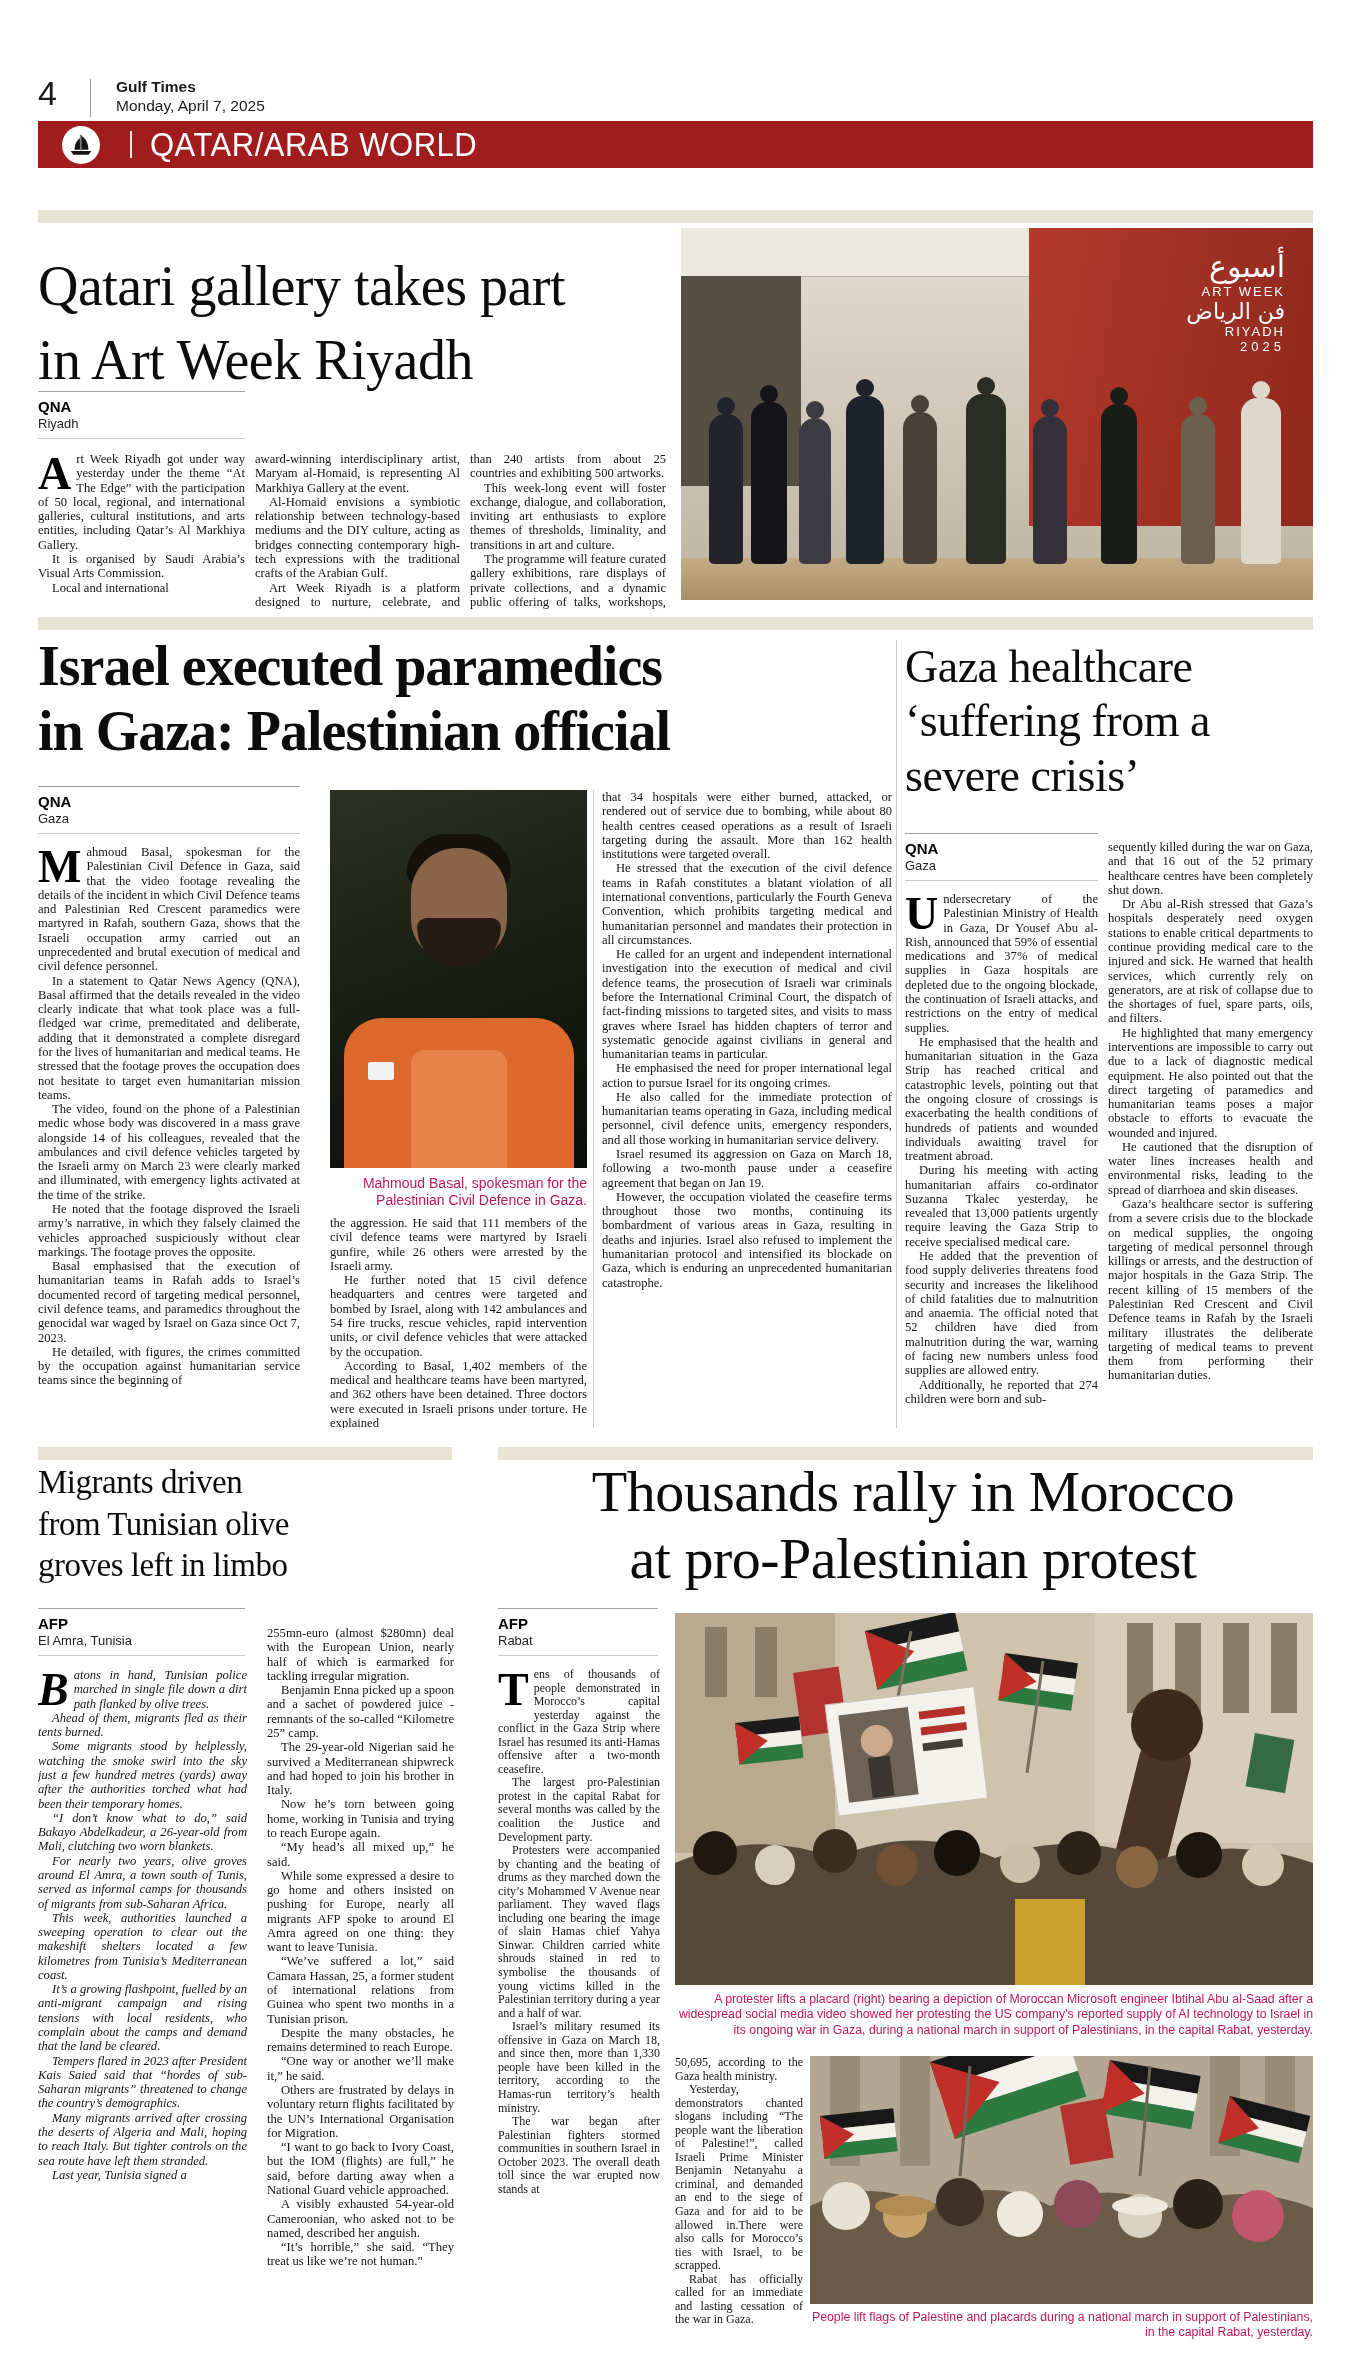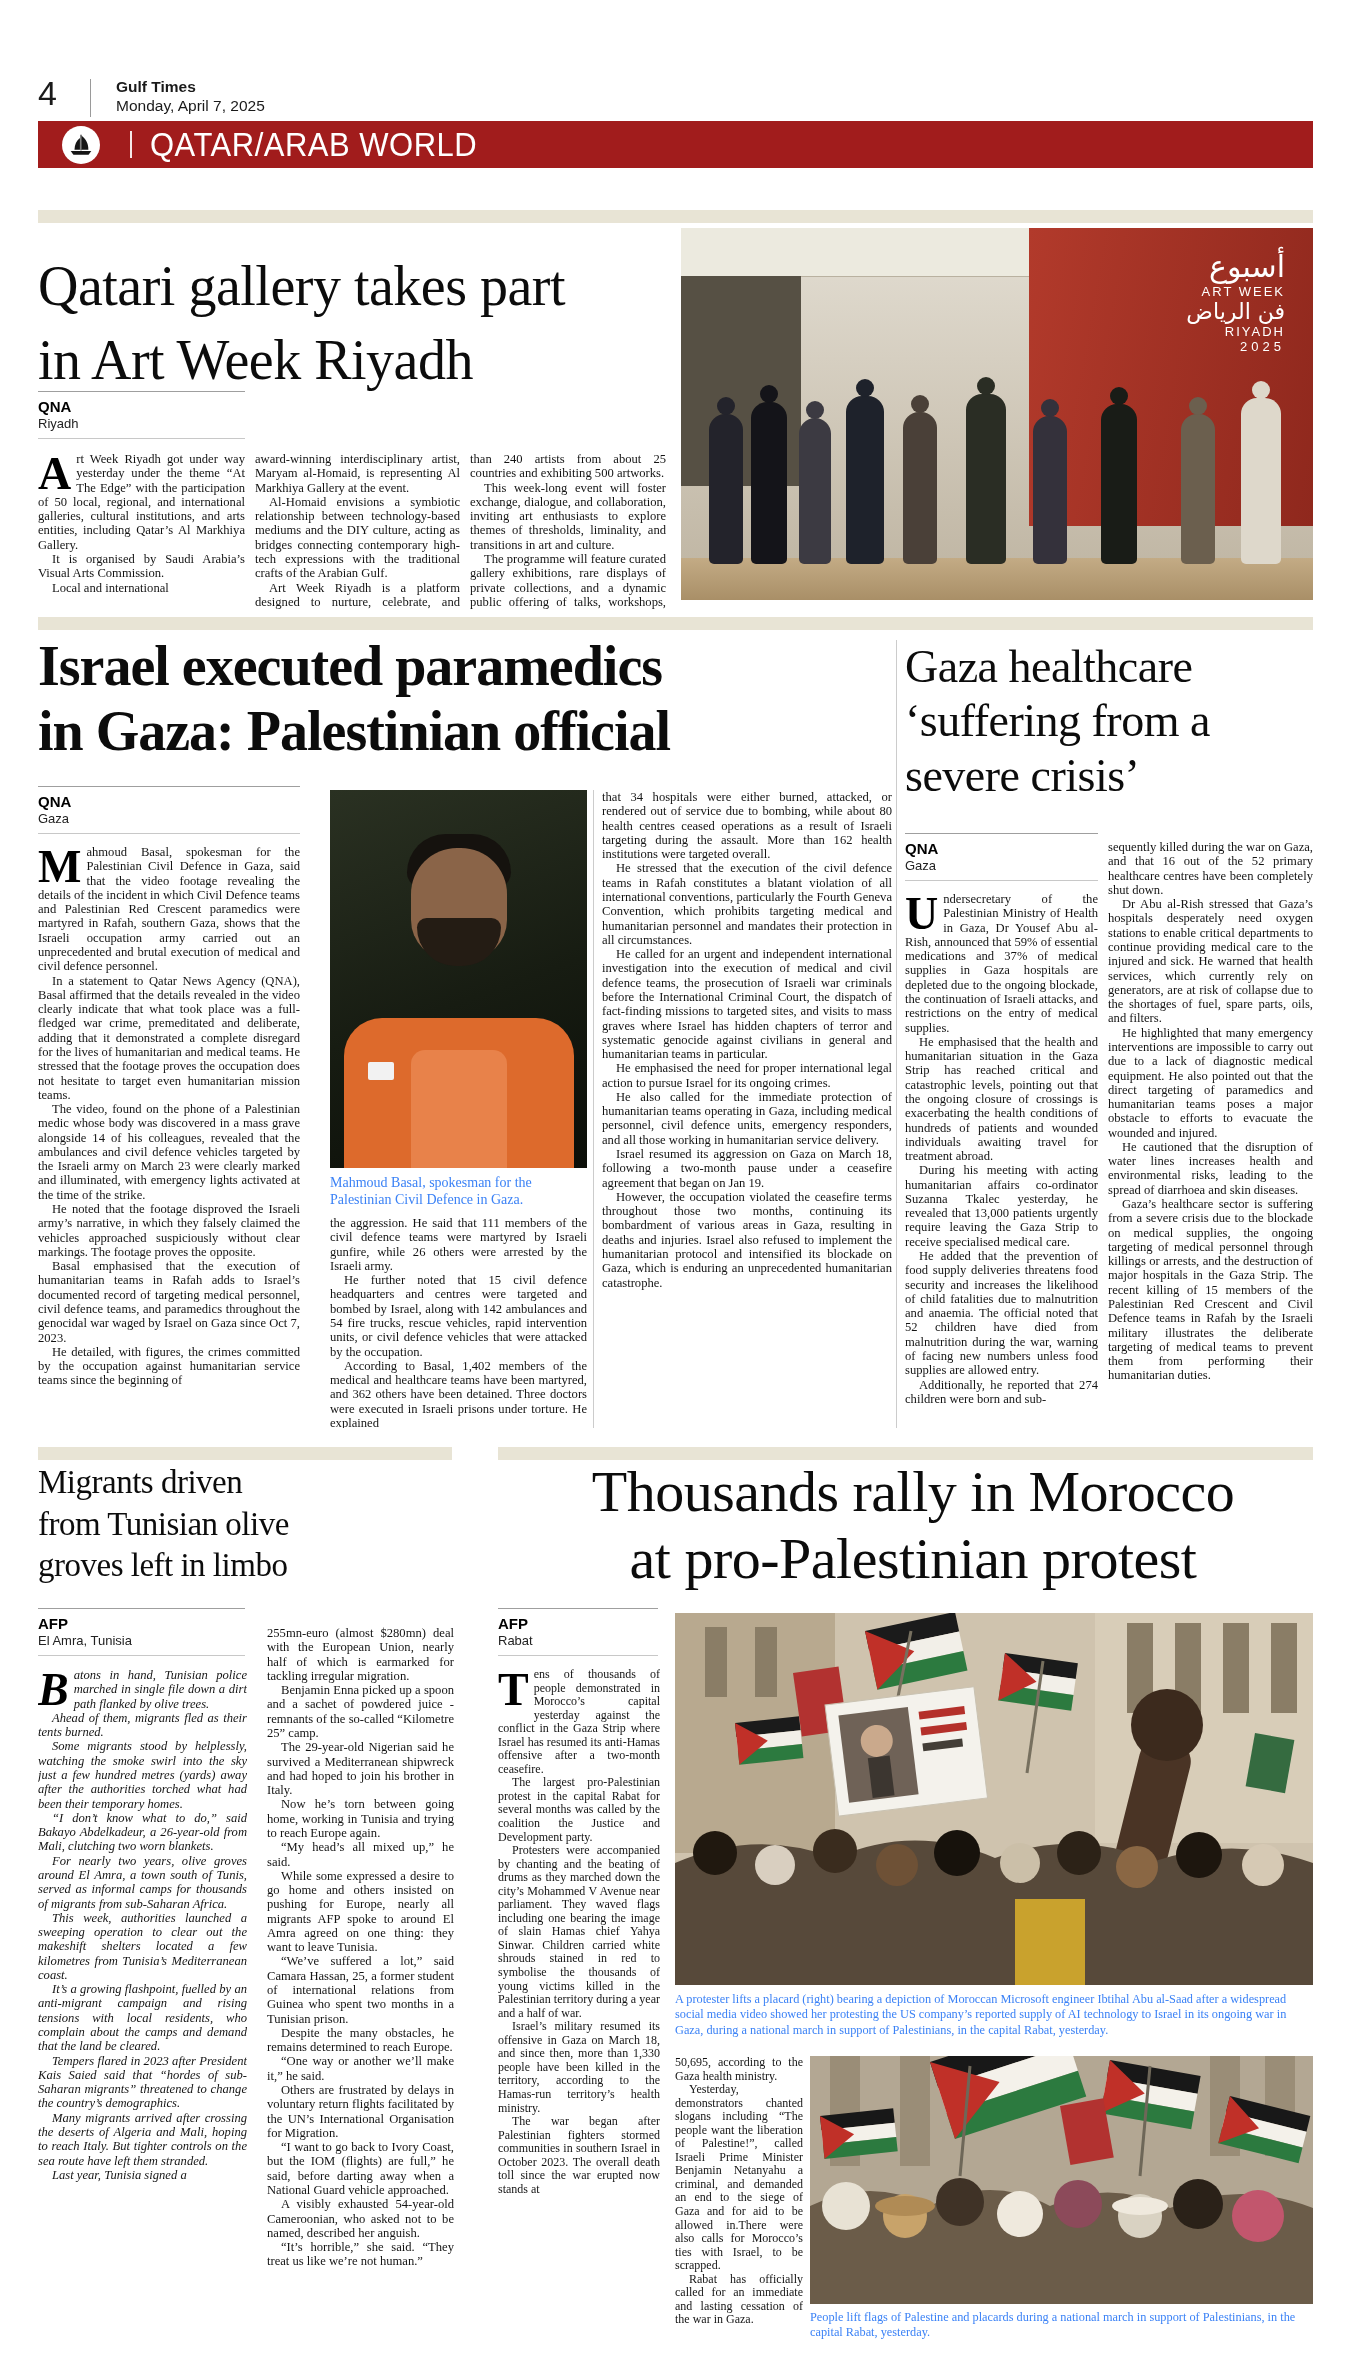--- a/index.html
+++ b/index.html
@@ -34,21 +34,21 @@
   .byline .loc{font-size:13px;color:#222;padding:1px 0 7px;}
   .byline .br{border-top:1px solid #c8c8c8;}
   
   .col{font-size:12.6px;line-height:1.135;text-align:justify;overflow:hidden;color:#141414;}
   .col p{margin:0;text-indent:14px;}
   .col p:first-child{text-indent:0;}
   .col.dropcap p:first-child::first-letter{float:left;font-size:46px;line-height:.8;
         padding:4px 5px 0 0;font-weight:bold;color:#000;}
   .col.small{font-size:12px;line-height:1.13;}
   
-  .caption{font-family:Liberation Serif, serif;color:#3b82f6;}
+  .caption{font-family:Liberation Sans, sans-serif;color:#be185d;text-align:right;}
   .cap-lg{font-size:14px;line-height:1.18;}
   .cap-sm{font-size:12.3px;line-height:1.25;}
   
   .photo{overflow:hidden;background:#c6bcab;}
   .aw-bg{position:absolute;inset:0;background:linear-gradient(#e3ded3 0%,#d6cfc1 35%,#bdb3a0 100%);}
   .aw-ceiling{position:absolute;left:0;top:0;right:0;height:48px;background:#eceadf;border-bottom:1px solid #b9b1a0;}
   .aw-leftwall{position:absolute;left:0;top:48px;width:120px;height:210px;background:#565044;}
   .aw-red{position:absolute;right:0;top:0;width:45%;height:80%;
           background:linear-gradient(100deg,#b23a2b,#8f281d);}
   .aw-red-text{position:absolute;right:28px;top:22px;color:#fff;text-align:right;line-height:1.15;}

